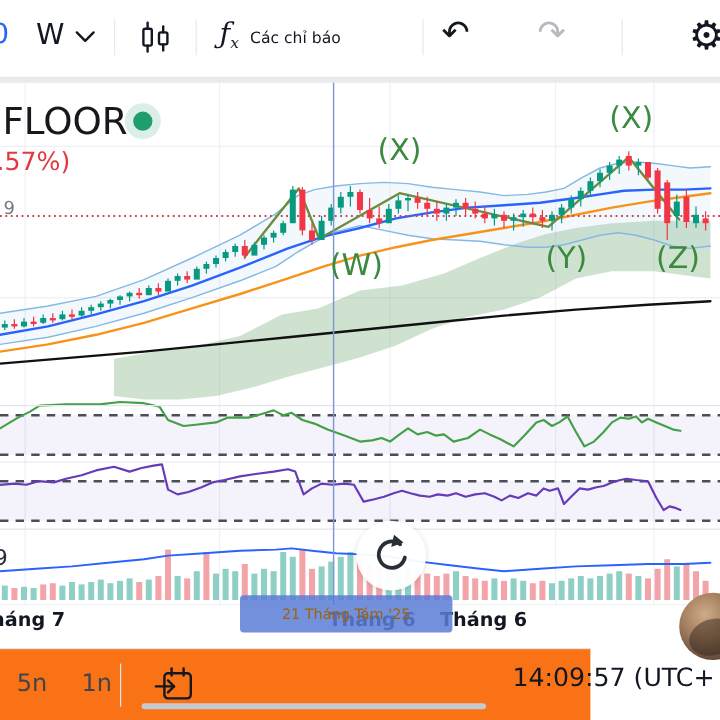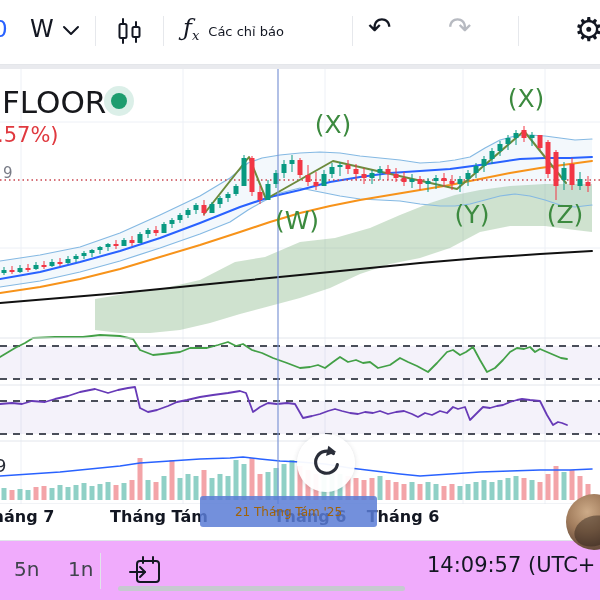--- a/index.html
+++ b/index.html
@@ -21,21 +21,21 @@
   #date-tooltip{position:absolute;left:200px;top:496px;width:177px;height:31px;background:rgba(90,125,214,0.85);
                 border-radius:3px;z-index:4;color:#a16207;font-size:12px;display:flex;align-items:center;justify-content:center;white-space:nowrap;}
   #reload-btn{position:absolute;left:297px;top:434px;width:58px;height:58px;border-radius:50%;
               background:rgba(255,255,255,0.95);box-shadow:0 1px 5px rgba(60,64,80,0.18);z-index:4;
               display:flex;align-items:center;justify-content:center;}
   #avatar{position:absolute;left:566px;top:494px;width:56px;height:56px;border-radius:50%;z-index:7;
           background:radial-gradient(circle at 38% 32%,#cdab88 0%,#a37e5e 38%,#6e5240 68%,#46332a 100%);overflow:hidden;}
   #avatar .blob{position:absolute;left:8px;top:22px;width:40px;height:30px;border-radius:50%;
           background:rgba(40,28,22,0.45);transform:rotate(-18deg);}
   
-  #bottombar{position:absolute;left:0;top:540px;width:600px;height:60px;background:#f0abfc;border-top:1px solid #e1e4ea;z-index:6;}
+  #bottombar{position:absolute;left:0;top:540px;width:492px;height:60px;background:#f97316;border-top:1px solid #e1e4ea;z-index:6;}
   .range-btn{position:absolute;top:16px;font-size:20px;color:#40444d;}
   #bb-sep{position:absolute;left:100px;top:12px;width:1px;height:36px;background:#e1e4ea;}
   #scrollbar{position:absolute;left:118px;top:45px;width:287px;height:5px;border-radius:3px;background:#c6c9d0;}
   #clock{position:absolute;left:427px;top:12px;font-size:21px;color:#131722;white-space:nowrap;}
   .fx-f{font-family:"DejaVu Serif","Liberation Serif",serif;font-style:italic;font-size:24px;text-align:center;}
   .fx-x{font-size:13px;vertical-align:-4px;}
 </style>
 </head>
 <body>
 
@@ -305,21 +305,20 @@
   <div class="ovl" style="left:-5px;top:455px;font-size:18px;font-weight:500;color:#2a2e39;">9</div>
 
   <div class="wave" style="left:297px;top:206px;">(W)</div>
   <div class="wave" style="left:333px;top:110px;">(X)</div>
   <div class="wave" style="left:472px;top:200px;">(Y)</div>
   <div class="wave" style="left:526px;top:84px;">(X)</div>
   <div class="wave" style="left:565px;top:200px;">(Z)</div>
 
   <div id="axis-bg"></div>
   <div class="month" style="left:18px;">Tháng 7</div>
-  <div class="month" style="left:159px;">Tháng Tám</div>
   <div class="month" style="left:310px;">Tháng 6</div>
   <div class="month" style="left:403px;">Tháng 6</div>
   <div id="date-tooltip">21 Tháng Tám '25</div>
 
   <div id="reload-btn">
     <svg width="44" height="44" viewBox="0 0 56 56">
       <path d="M37.5 16 A 14 14 0 1 0 42.5 30" fill="none" stroke="#2a2e39" stroke-width="4" stroke-linecap="round"></path>
       <polygon points="31,6 41,14 28,19" fill="#2a2e39"></polygon>
     </svg>
   </div>

